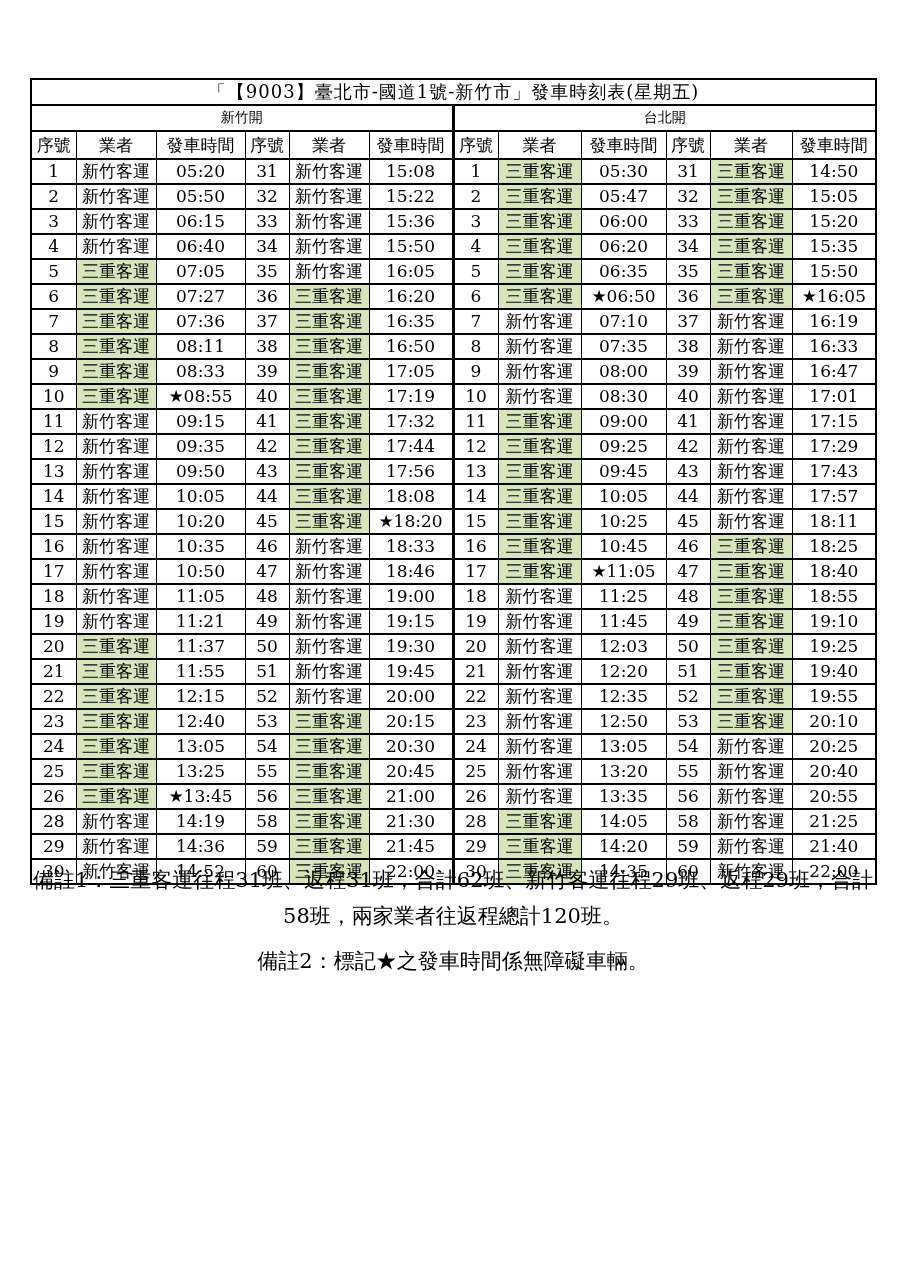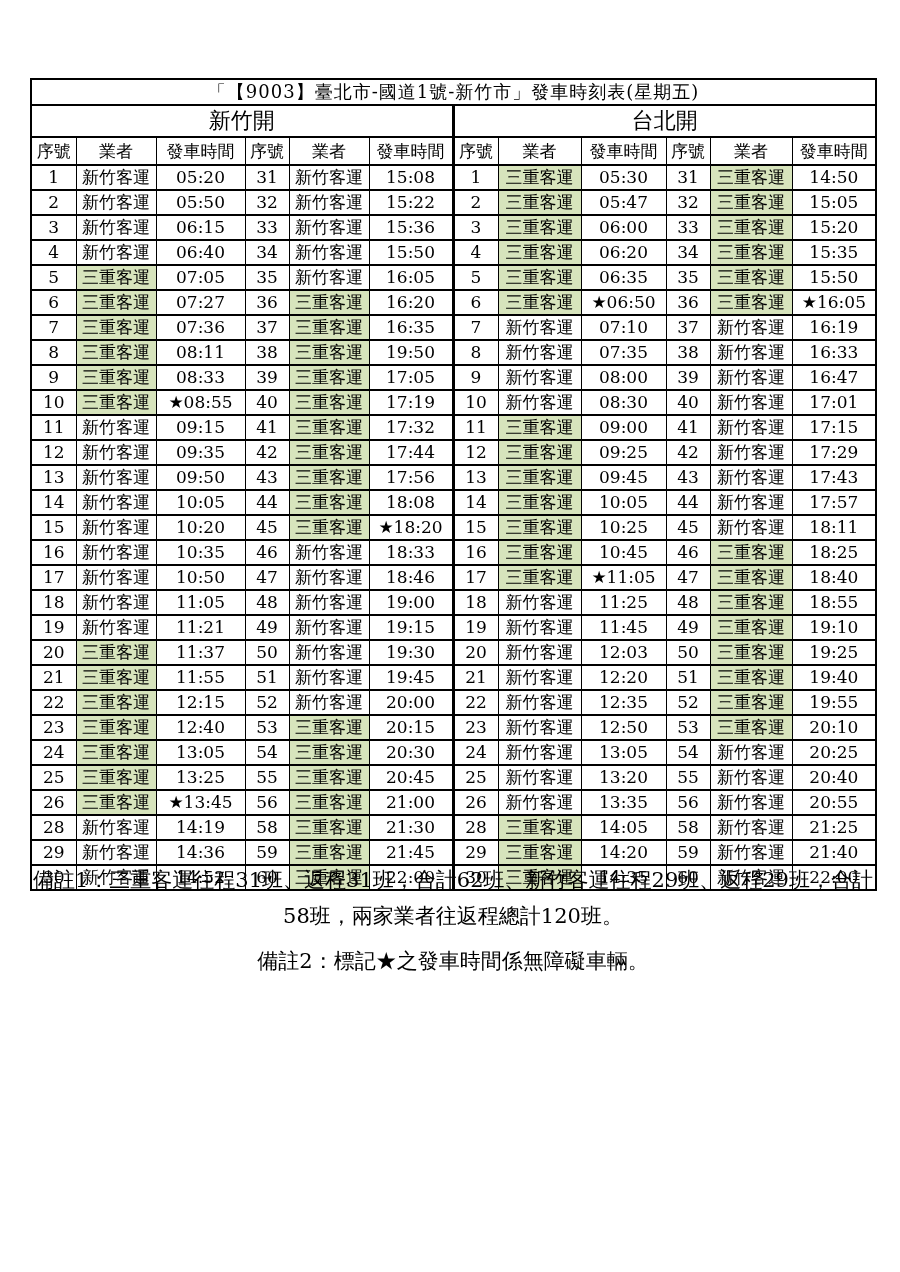--- a/index.html
+++ b/index.html
@@ -15,21 +15,21 @@
     border:2px solid #000;
   }
   table.timetable th,table.timetable td{
     border-left:1px solid #000;border-right:1px solid #000;
     border-top:2px solid #000;border-bottom:2px solid #000;
     text-align:center;vertical-align:middle;
     padding:0;white-space:nowrap;overflow:hidden;
     font-weight:normal;font-size:17px;
   }
   tr.title-row th{height:24px;font-size:18px;letter-spacing:1px;}
-  tr.dir-row th{height:24px;font-size:22px;}
+  tr.dir-row th{height:24px;font-size:14px;}
   tr.col-row th{height:26px;}
   tbody td{height:23px;line-height:23px;}
   td.op.sanchung{background:var(--hl,#d7e4bc);}
   .half-start{border-left:3px solid #000 !important;}
   .notes{
     position:absolute;left:28px;top:862px;width:850px;
     font-size:21px;line-height:1.72;text-align:center;
   }
   .notes p{margin:0 0 9px 0;}
 </style>
@@ -173,21 +173,21 @@
           <td class="seq">37</td>
           <td class="op hsinchu">新竹客運</td>
           <td class="time">16:19</td>
         </tr>
         <tr>
           <td class="seq">8</td>
           <td class="op sanchung">三重客運</td>
           <td class="time">08:11</td>
           <td class="seq">38</td>
           <td class="op sanchung">三重客運</td>
-          <td class="time">19:50</td>
+          <td class="time">16:50</td>
           <td class="seq half-start">8</td>
           <td class="op hsinchu">新竹客運</td>
           <td class="time">07:35</td>
           <td class="seq">38</td>
           <td class="op hsinchu">新竹客運</td>
           <td class="time">16:33</td>
         </tr>
         <tr>
           <td class="seq">9</td>
           <td class="op sanchung">三重客運</td>

